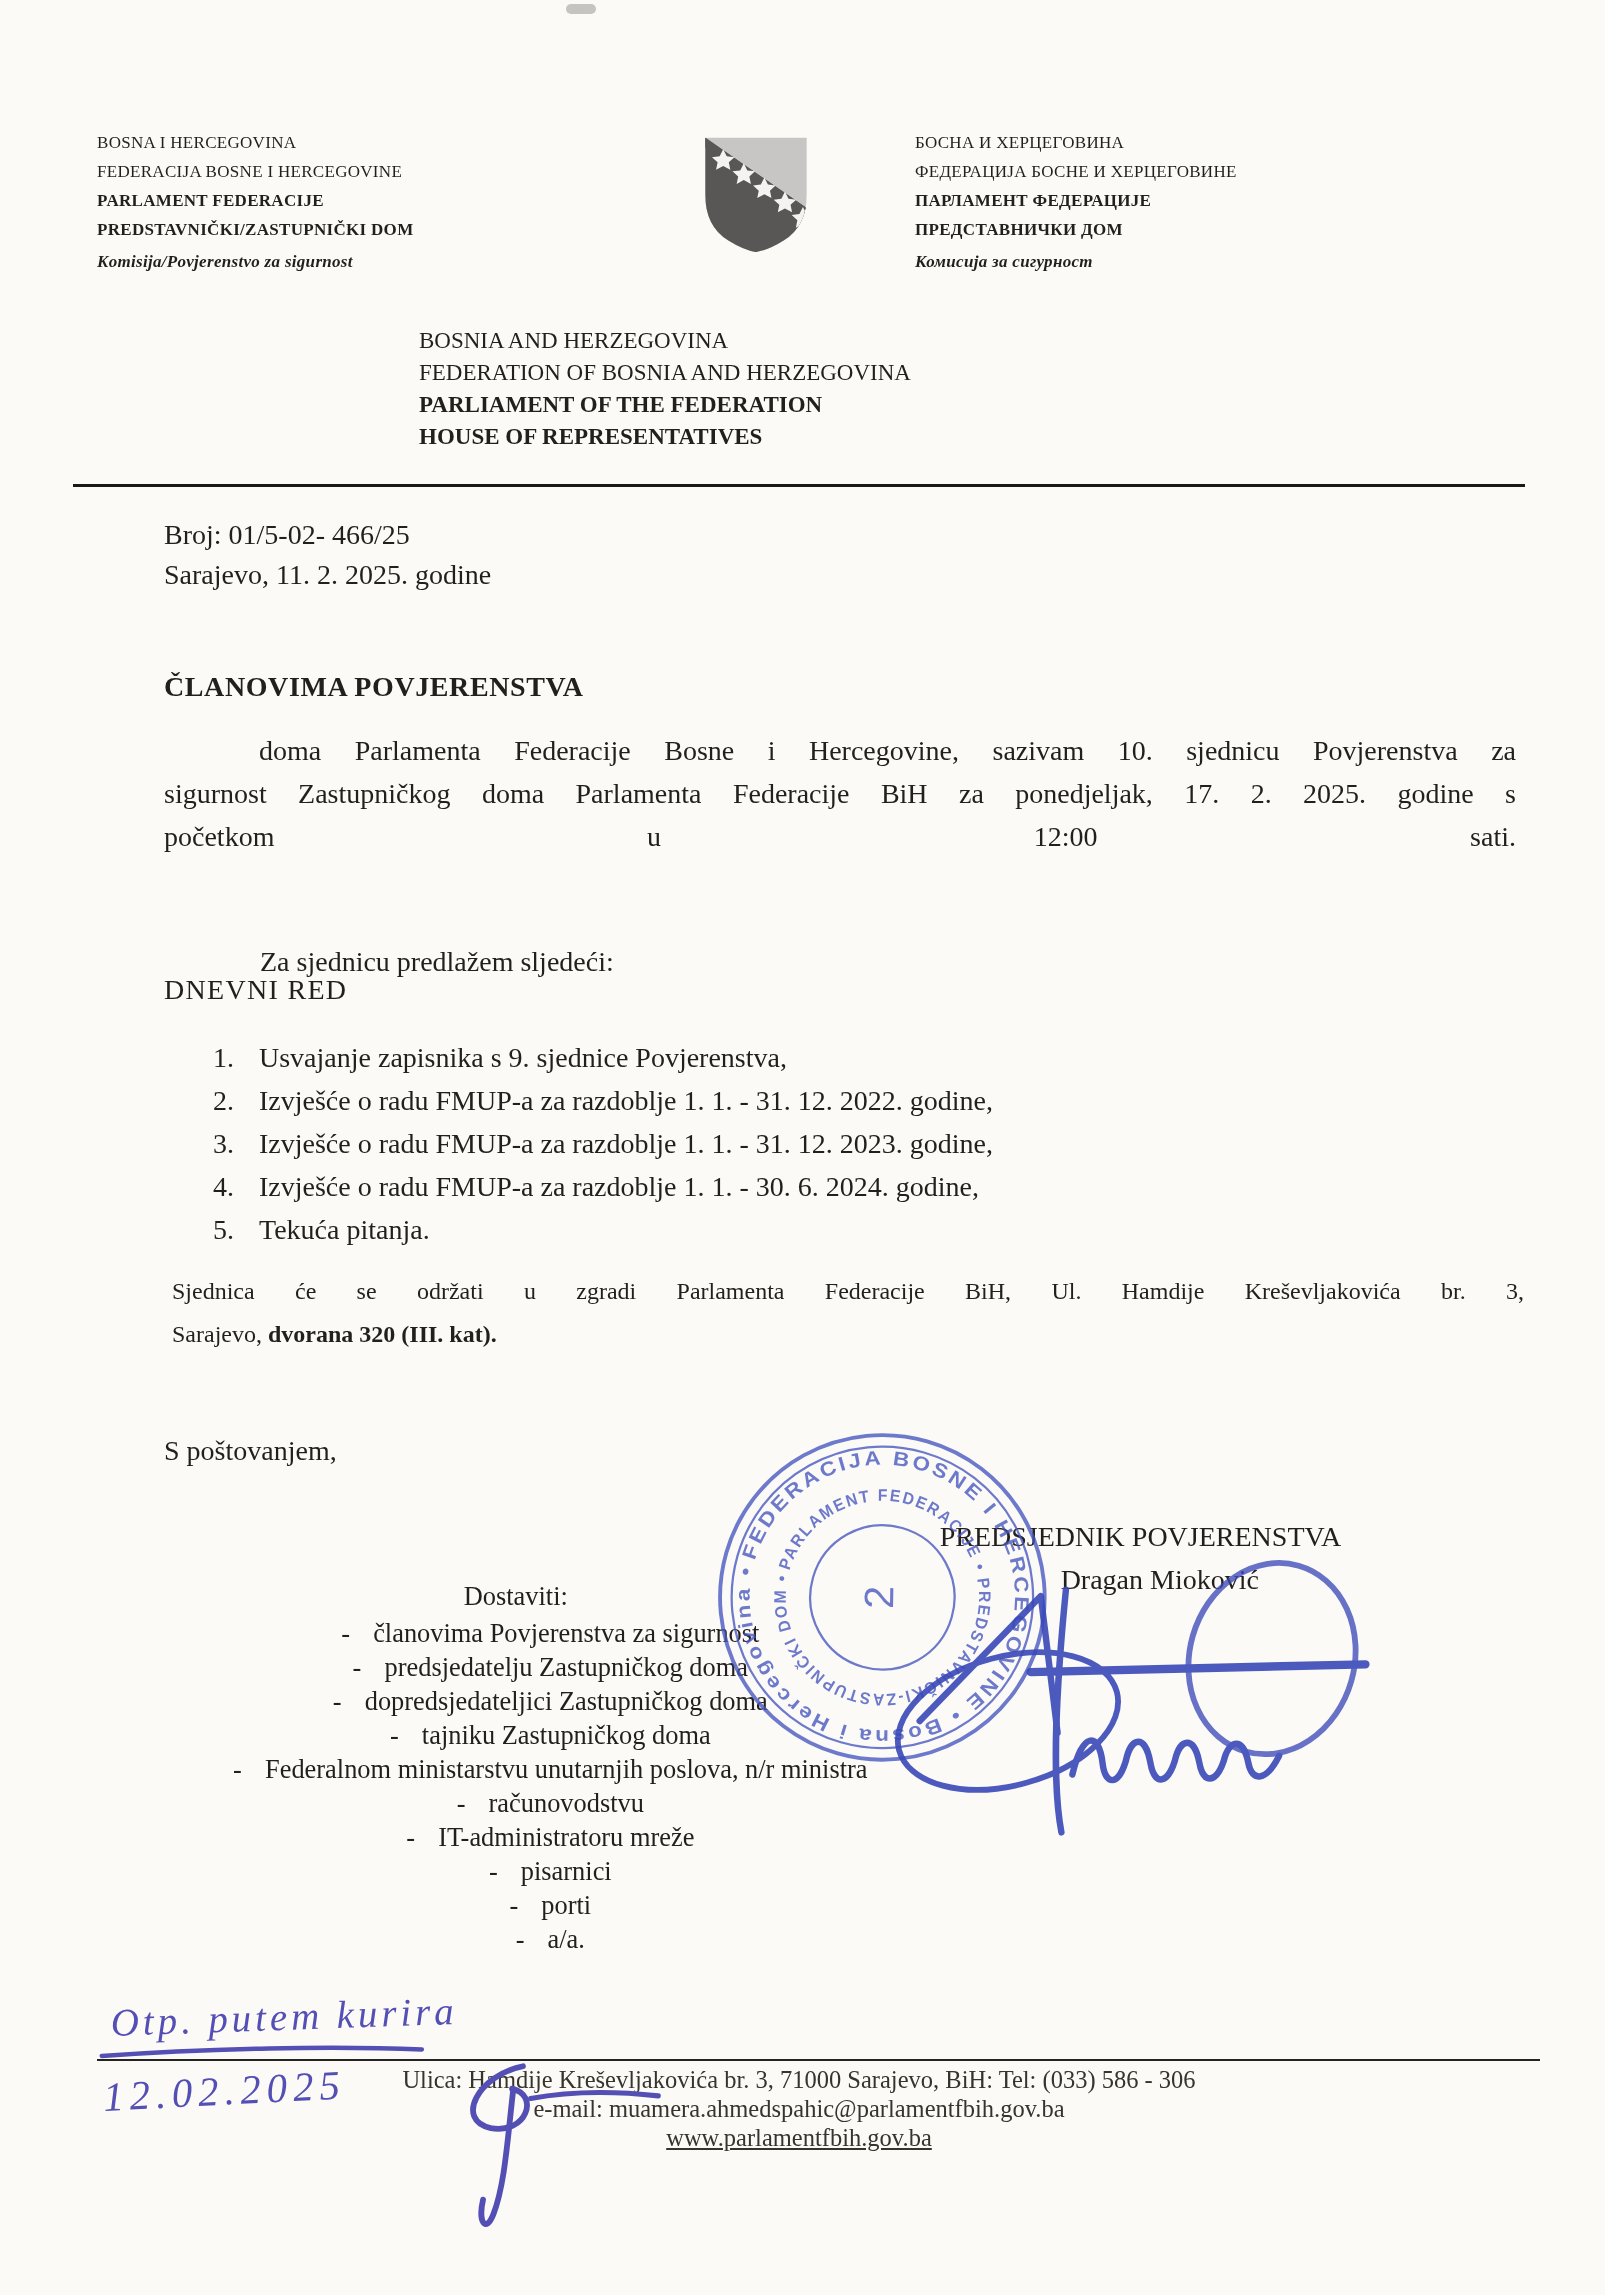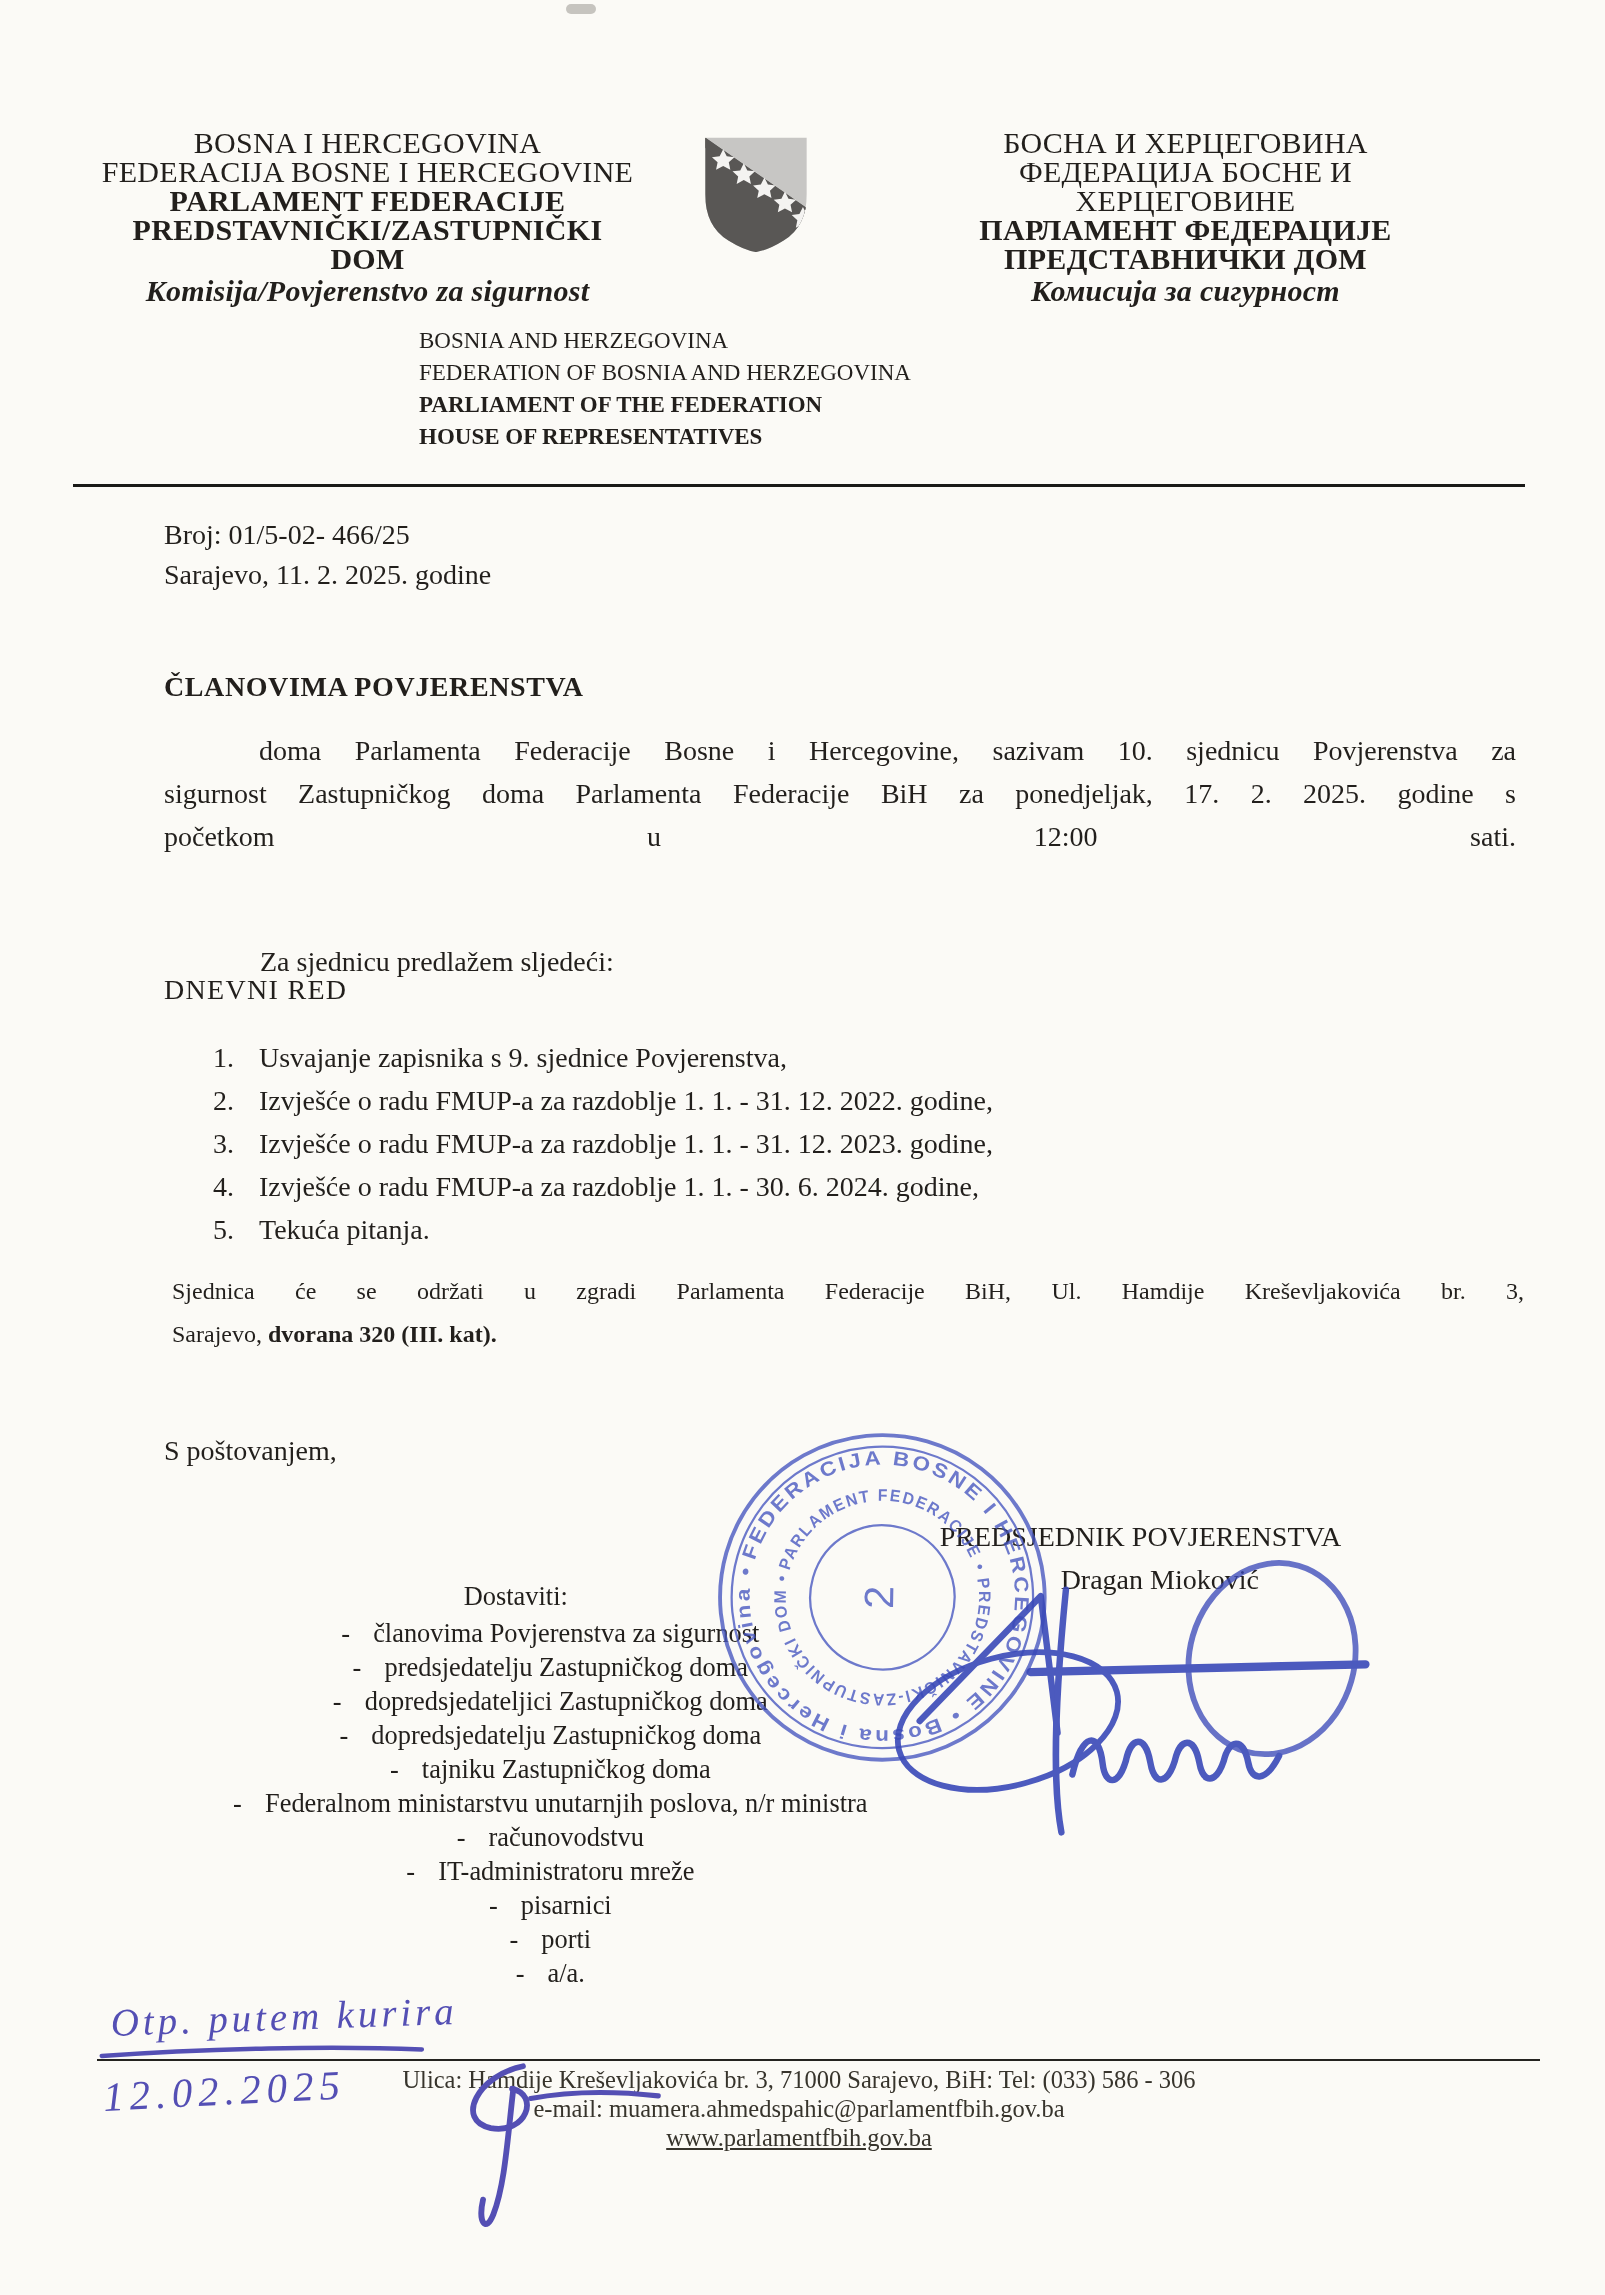--- a/index.html
+++ b/index.html
@@ -5,21 +5,21 @@
   html,body{margin:0;padding:0;}
   body{
     width:1605px;height:2295px;position:relative;
     background:#fbfaf6;
     font-family:"Liberation Serif", serif;
     color:#221f1c;
     overflow:hidden;
   }
   .abs{position:absolute;}
   
-  .hdr{ text-align:center; font-size:30px; line-height:29px; letter-spacing:0.3px;}
+  .hdr{ font-size:17px; line-height:29px; letter-spacing:0.3px;}
   .hdr div:nth-of-type(3), .hdr div:nth-of-type(4){font-weight:bold;}
   .hdr div:nth-of-type(5){font-weight:bold;font-style:italic;margin-top:2.6px;}
   .hdr-left{left:97px;top:128px;width:541px;}
   .hdr-right{left:915px;top:128px;width:541px;}
   .hdr-center{left:419px;top:325px;width:657px;text-align:left;font-size:23px;line-height:32px;}
   .hdr-center div:nth-of-type(3), .hdr-center div:nth-of-type(4){font-weight:bold;}
   .emblem{left:701px;top:135px;width:110px;height:119px;}
   .rule-top{left:73px;top:484px;width:1452px;height:2.6px;background:#191917;}
   
   .meta{left:164px;top:515px;font-size:28px;line-height:40px;}
@@ -152,21 +152,20 @@
   <div class="sig-name">Dragan Mioković</div>
 </div>
 
 <div class="abs dist">
   <div class="dist-label">Dostaviti:</div>
   <div>
 
   <div class="dist-item"><span>članovima Povjerenstva za sigurnost</span></div>
       <div class="dist-item"><span>predsjedatelju Zastupničkog doma</span></div>
       <div class="dist-item"><span>dopredsjedateljici Zastupničkog doma</span></div>
-      <div class="dist-item"><span>dopredsjedatelju Zastupničkog doma</span></div>
       <div class="dist-item"><span>tajniku Zastupničkog doma</span></div>
       <div class="dist-item"><span>Federalnom ministarstvu unutarnjih poslova, n/r ministra</span></div>
       <div class="dist-item"><span>računovodstvu</span></div>
       <div class="dist-item"><span>IT-administratoru mreže</span></div>
       <div class="dist-item"><span>pisarnici</span></div>
       <div class="dist-item"><span>porti</span></div>
       <div class="dist-item"><span>a/a.</span></div>
     </div>
 </div>
 

